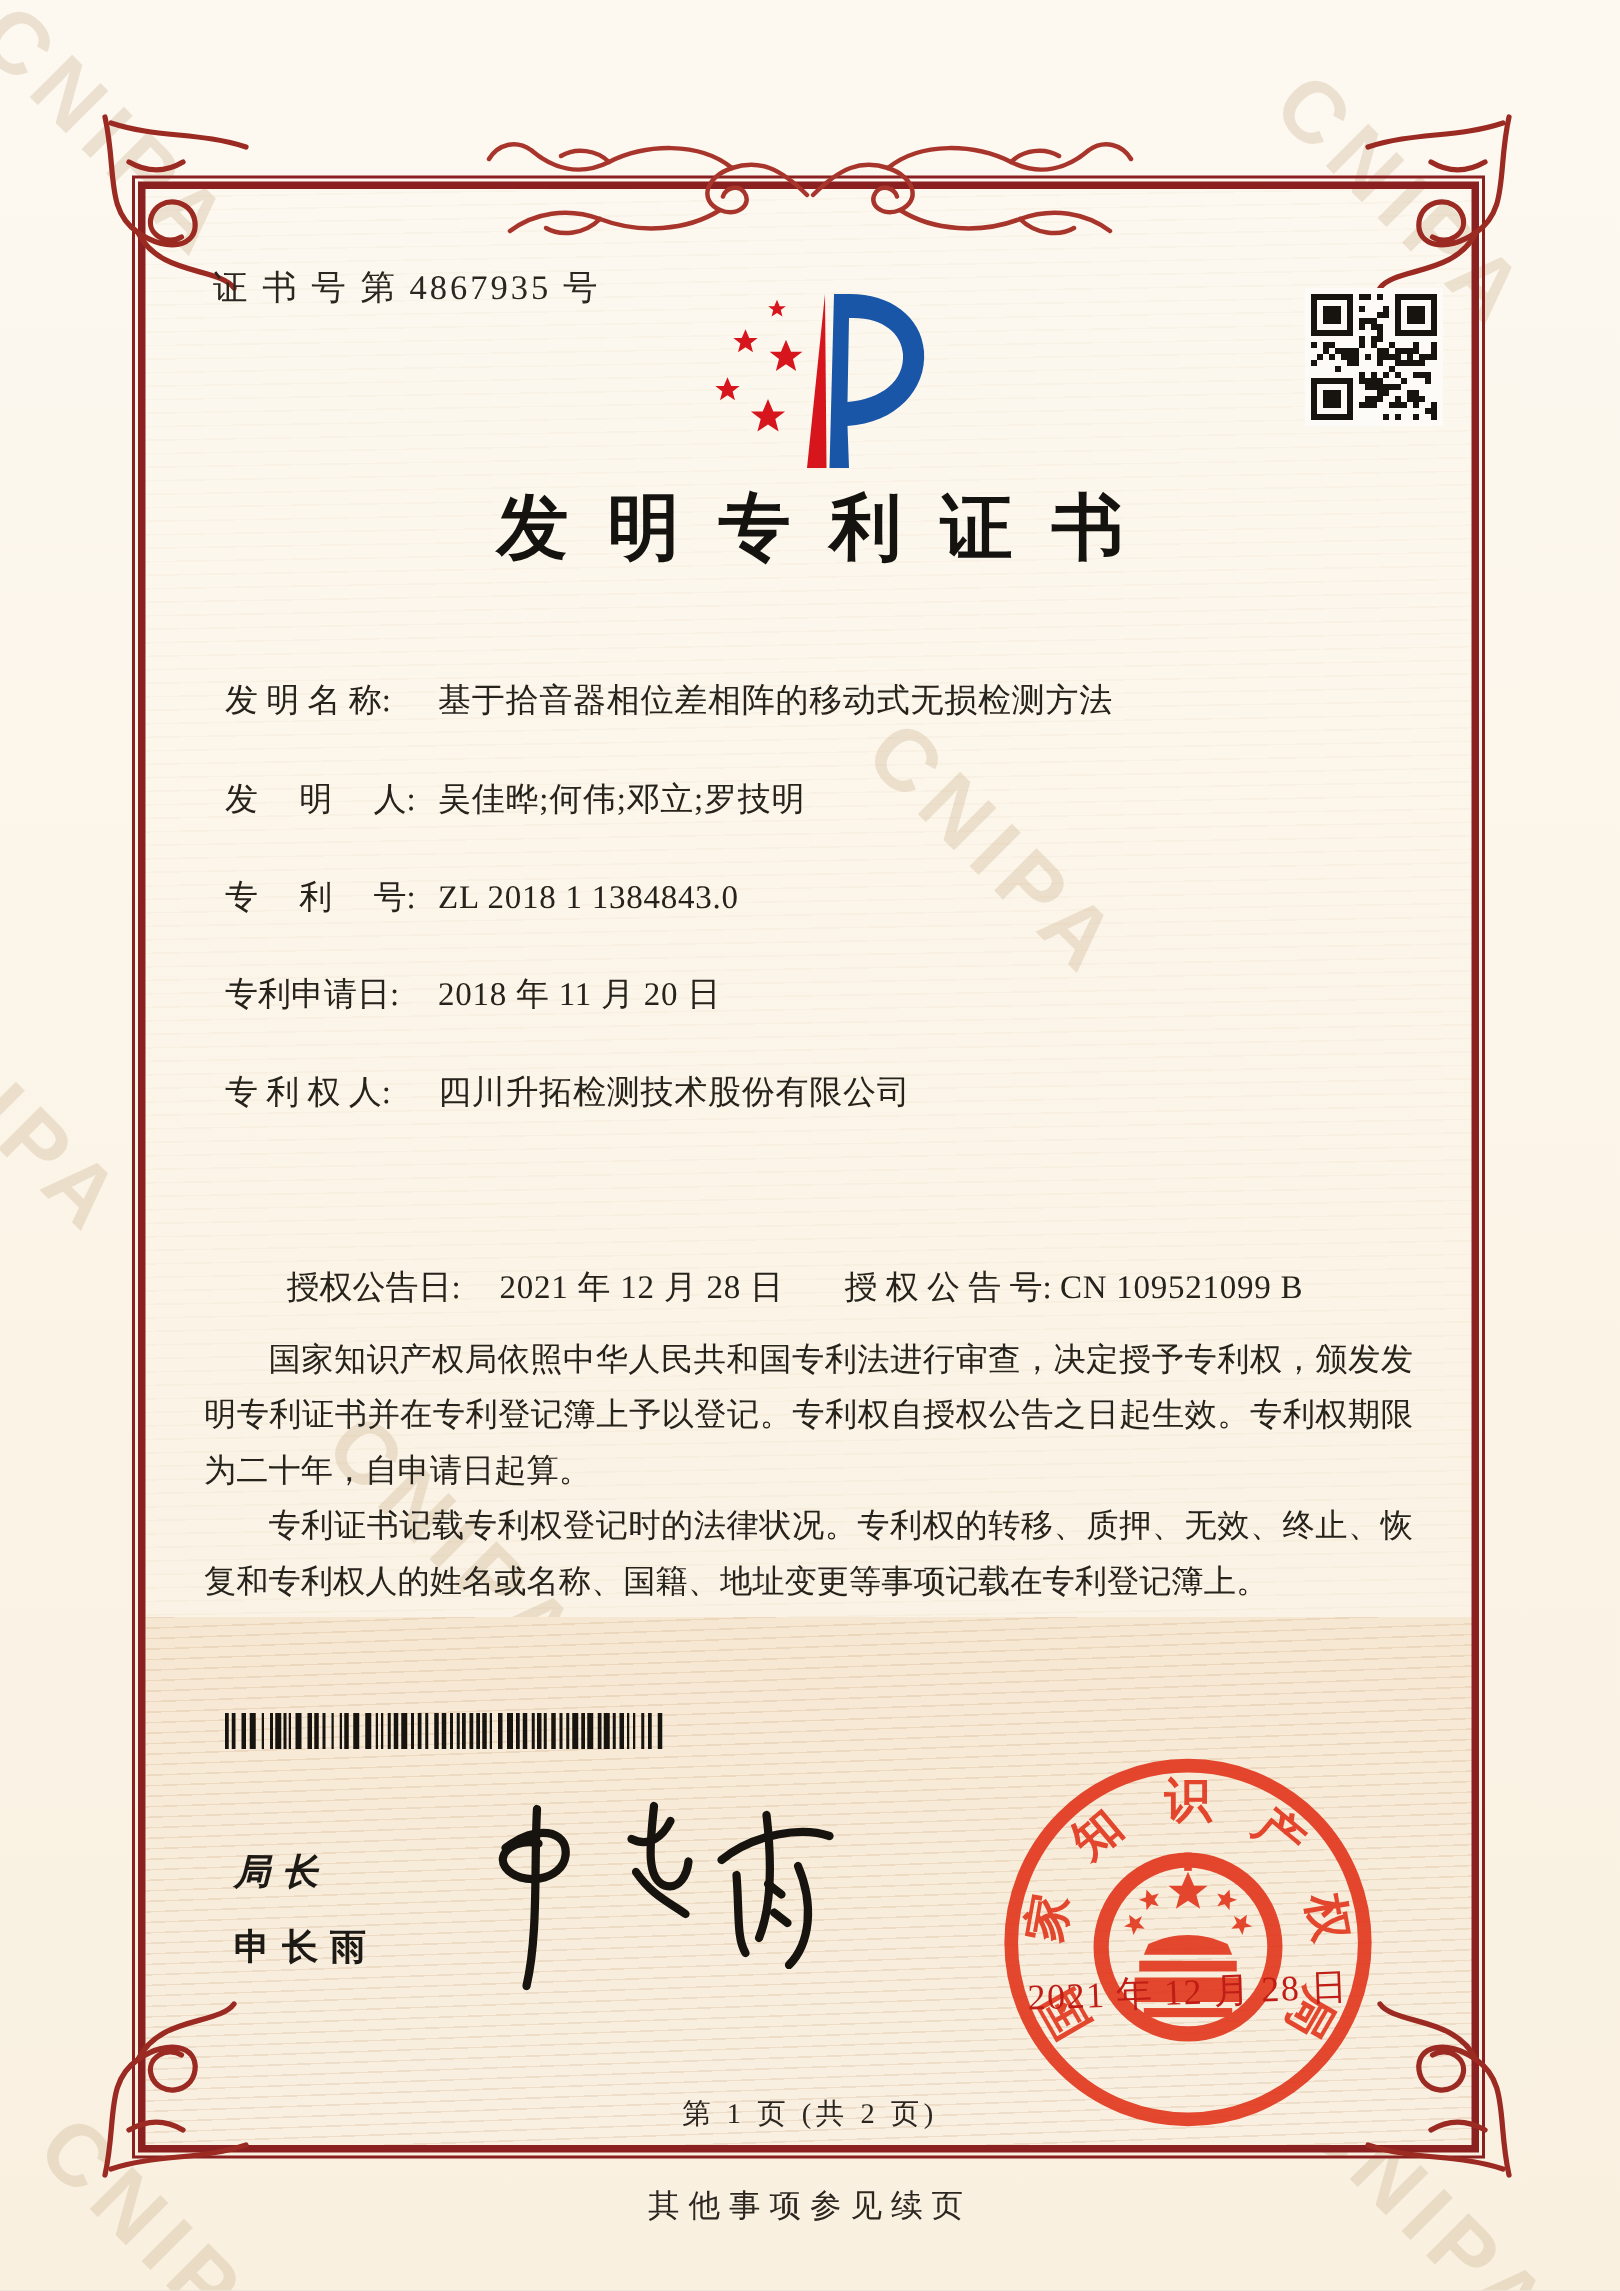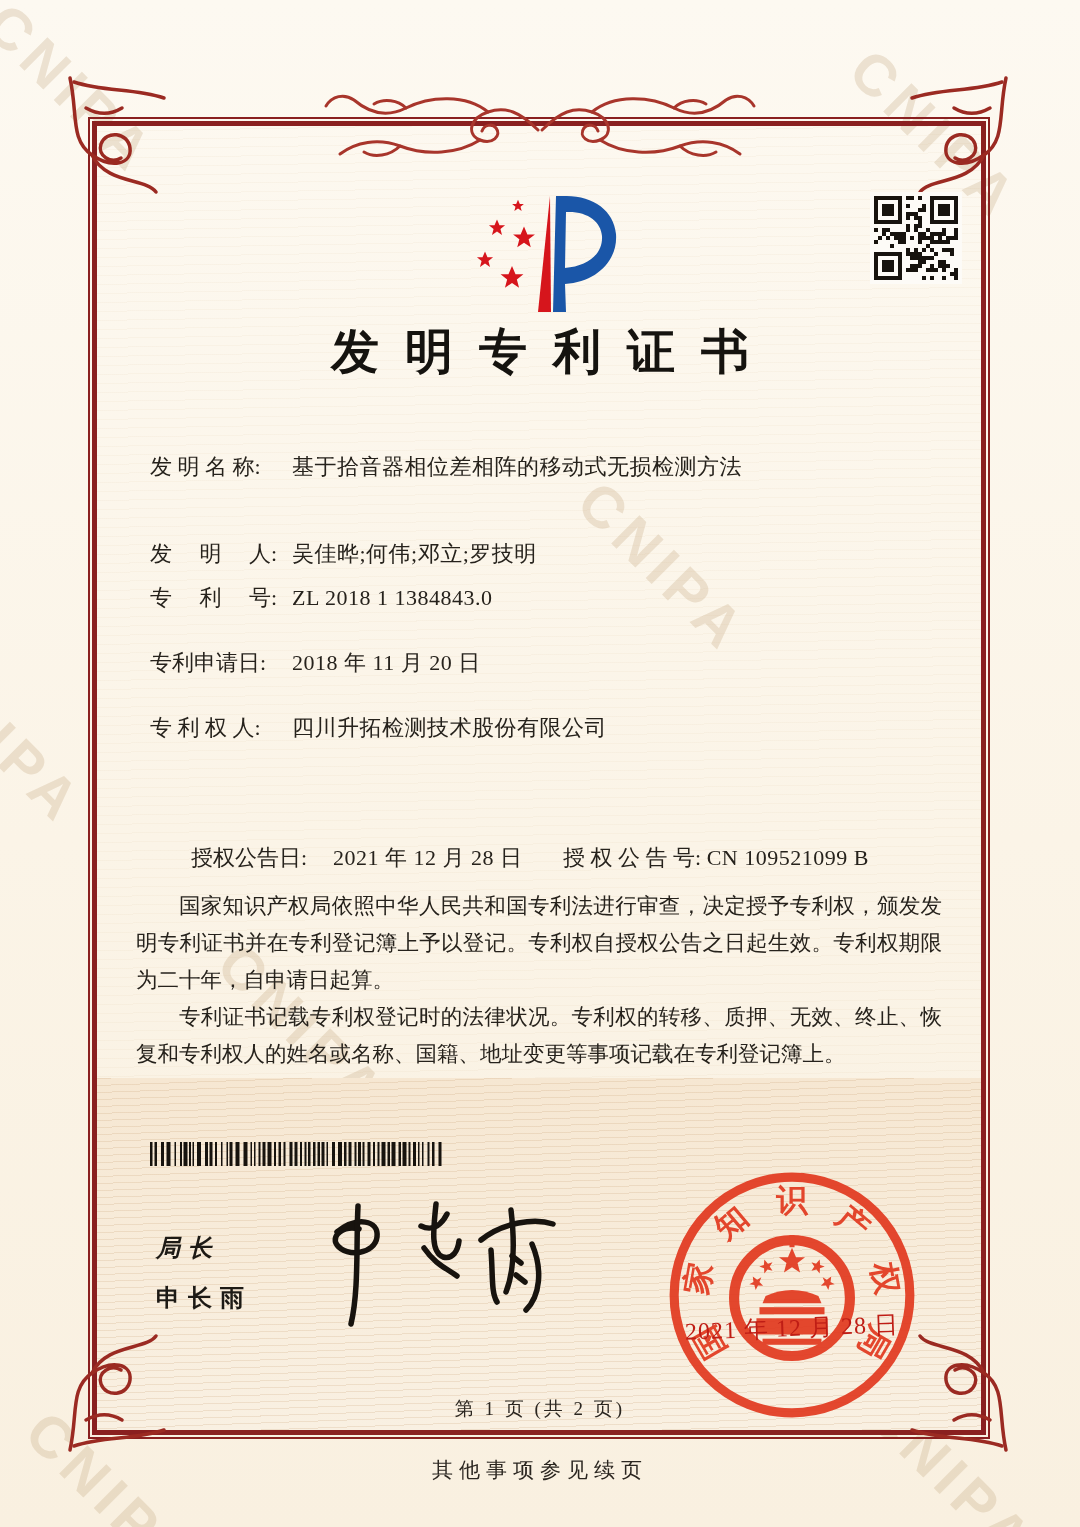--- a/index.html
+++ b/index.html
@@ -100,20 +100,21 @@
   </svg>
   <svg class="abs" style="left:886px;top:1328px;transform:scaleX(-1);z-index:6;" width="130" height="130" viewBox="0 0 130 130">
     <g stroke="#9b2a22" stroke-width="3.5" fill="none" stroke-linecap="round">
       <path d="M10,122 C18,86 10,60 32,45 C52,31 72,36 70,52 C68,68 46,70 41,56 C37,44 51,36 61,42"></path>
       <path d="M32,45 C46,16 86,22 96,8"></path>
       <path d="M14,118 C44,108 74,112 104,102"></path>
       <path d="M26,92 C40,84 52,86 62,92"></path>
     </g>
   </svg>
 
+  <div class="cert-no">证 书 号 第 4867935 号</div>
 
   <svg class="abs" style="left:452px;top:186px;" width="180" height="130" viewBox="0 0 180 130">
     <defs>
       <path id="star" d="M0,-10 L2.94,-3.09 L9.51,-3.09 L4.05,1.18 L5.88,8.09 L0,4.2 L-5.88,8.09 L-4.05,1.18 L-9.51,-3.09 L-2.94,-3.09 Z"></path>
     </defs>
     <g fill="#d6151c">
       <use href="#star" transform="translate(66,20) scale(0.62)"></use>
       <use href="#star" transform="translate(45,42) scale(0.85)"></use>
       <use href="#star" transform="translate(72,52) scale(1.15)"></use>
       <use href="#star" transform="translate(33,74) scale(0.85)"></use>
@@ -334,21 +335,21 @@
       <rect x="60" y="84" width="4" height="4" fill="#17130e"></rect>
       <rect x="72" y="84" width="4" height="4" fill="#17130e"></rect>
       <rect x="84" y="84" width="4" height="4" fill="#17130e"></rect>
     </svg>
 
   <div class="title">发明专利证书</div>
 
   <div class="row" style="top:452px;">
     <span class="lbl">发 明 名 称: </span><span class="val">基于拾音器相位差相阵的移动式无损检测方法</span>
   </div>
-  <div class="row" style="top:518px;margin-top:21px;">
+  <div class="row" style="top:518px;">
     <span class="lbl">发　 明 　人: </span><span class="val">吴佳晔;何伟;邓立;罗技明</span>
   </div>
   <div class="row" style="top:583px;">
     <span class="lbl">专　 利 　号: </span><span class="val">ZL 2018 1 1384843.0</span>
   </div>
   <div class="row" style="top:648px;">
     <span class="lbl">专利申请日: </span><span class="val">2018 年 11 月 20 日</span>
   </div>
   <div class="row" style="top:713px;">
     <span class="lbl">专 利 权 人: </span><span class="val">四川升拓检测技术股份有限公司</span>

